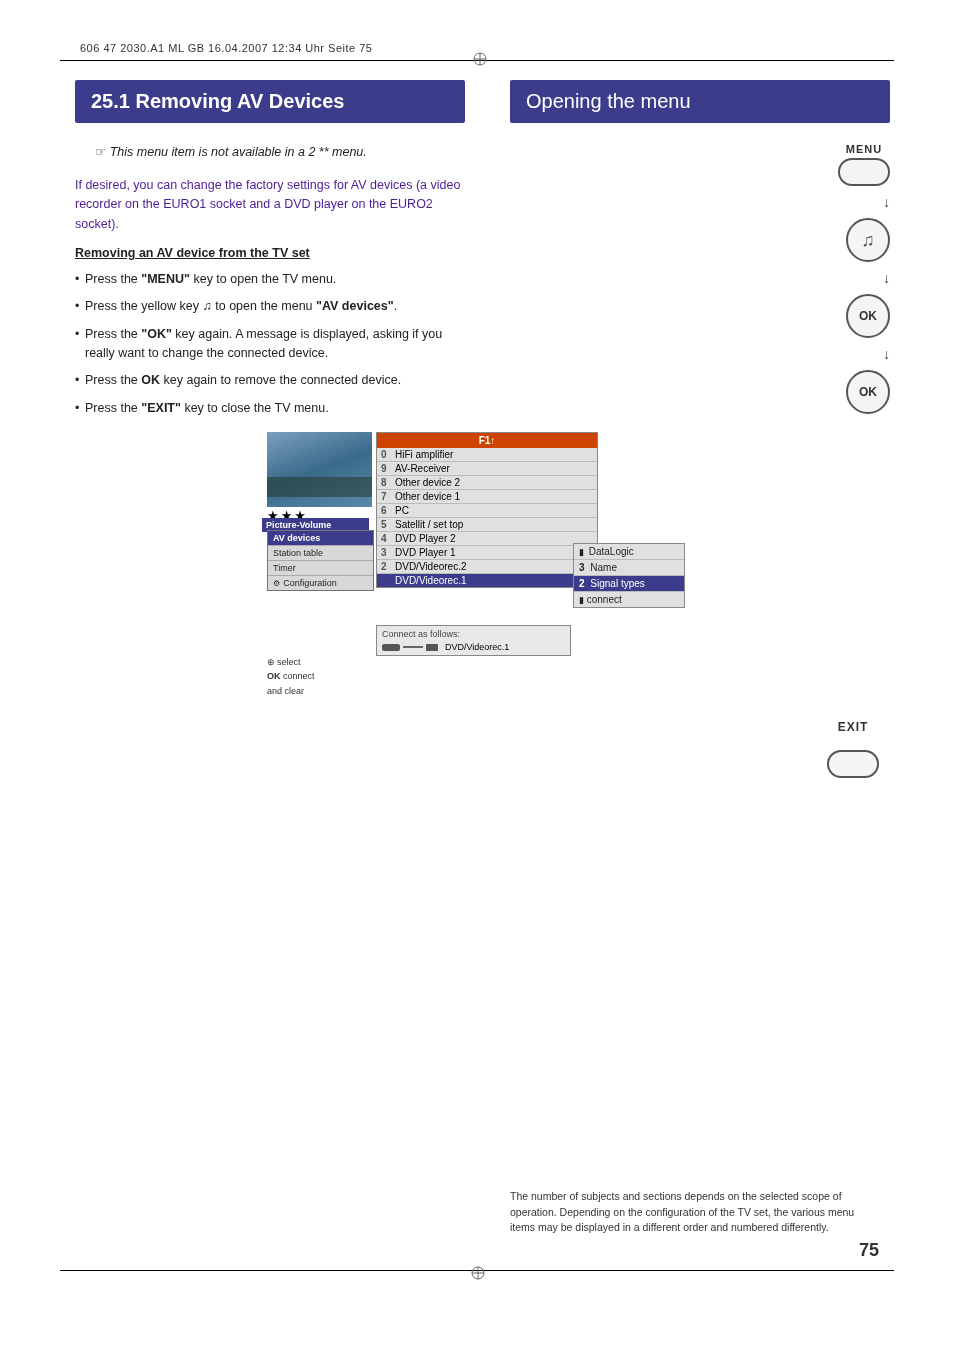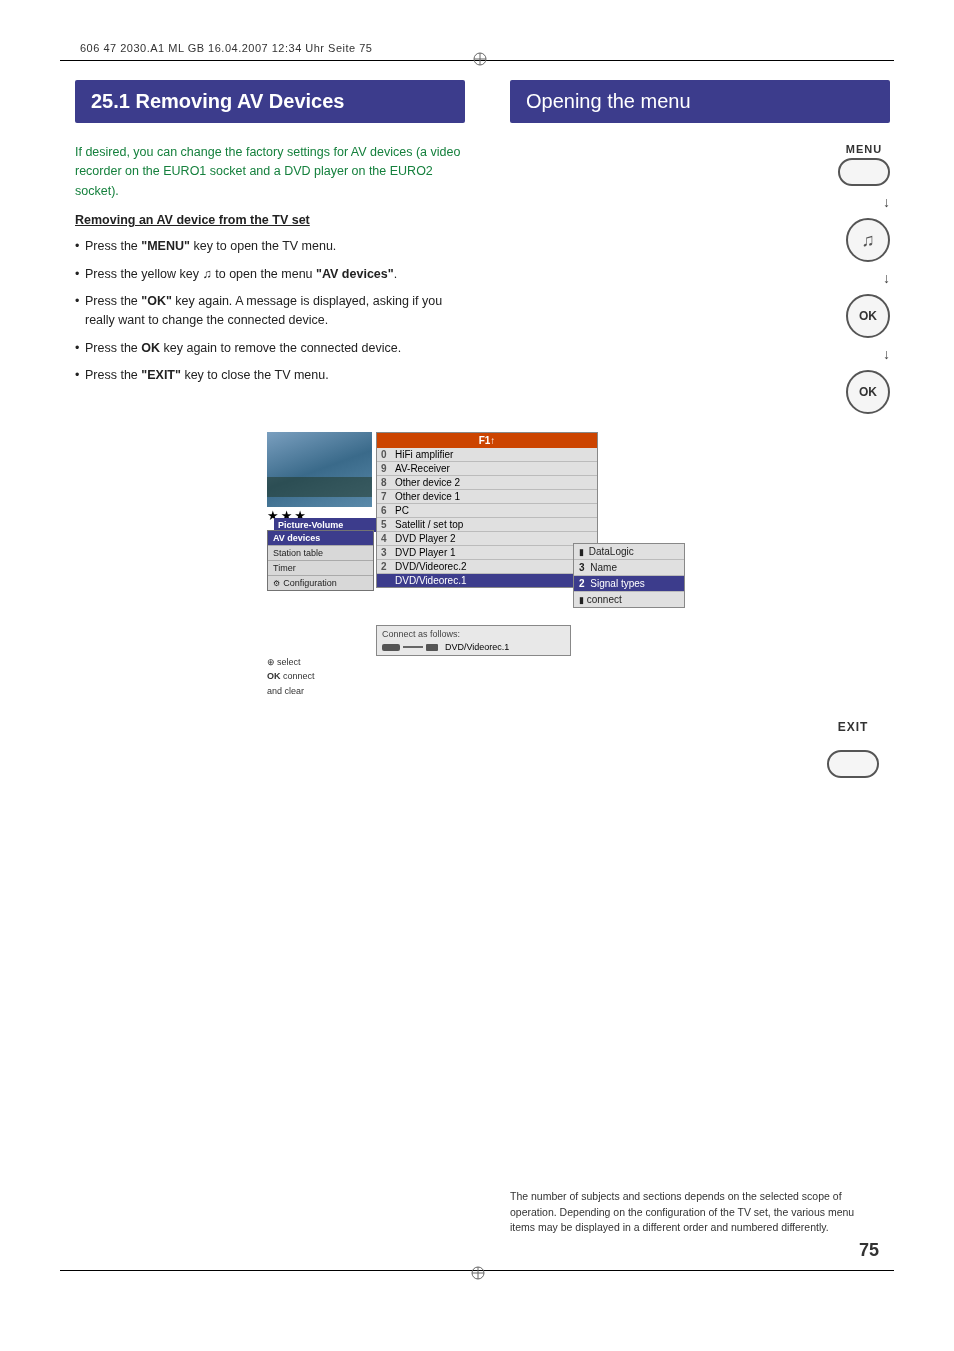--- a/index.html
+++ b/index.html
@@ -68,21 +68,21 @@
       padding-left: 20px;
       line-height: 1.5;
     }
     .italic-note::before {
       content: '☞ ';
       font-style: normal;
     }
 
     .body-text {
       font-size: 12.5px;
-      color: #15803d;
+      color: #4c1d95;
       line-height: 1.55;
       margin-bottom: 12px;
     }
 
     .underline-heading {
       font-size: 12.5px;
       font-weight: bold;
       text-decoration: underline;
       color: #222;
       margin-bottom: 10px;
@@ -301,20 +301,23 @@
     <circle cx="8" cy="8" r="6" fill="none" stroke="#666" stroke-width="1"></circle>
     <line x1="8" y1="2" x2="8" y2="14" stroke="#666" stroke-width="1"></line>
     <line x1="2" y1="8" x2="14" y2="8" stroke="#666" stroke-width="1"></line>
   </svg>
 </div>
 
 <div class="left-col">
 
   <div class="section-title-box">25.1 Removing AV Devices</div>
 
+  <div class="italic-note">
+    <em>This menu item is not available in a 2 ** menu.</em>
+  </div>
 
   <p class="body-text">If desired, you can change the factory settings for AV devices (a video recorder on the EURO1 socket and a DVD player on the EURO2 socket).</p>
 
   <div class="underline-heading">Removing an AV device from the TV set</div>
 
   <ul class="bullet-list">
     <li>Press the <span class="key-bold">"MENU"</span> key to open the TV menu.</li>
     <li>Press the yellow key ♫ to open the menu <span class="key-bold">"AV devices"</span>.</li>
     <li>Press the <span class="key-bold">"OK"</span> key again. A message is displayed, asking if you really want to change the connected device.</li>
     <li>Press the <span class="key-bold">OK</span> key again to remove the connected device.</li>
@@ -357,21 +360,21 @@
 </div>
 
 <div style="position:absolute;top:432px;left:267px;width:107px;height:76px;">
   <div class="landscape-img"></div>
 </div>
 
 <div class="stars-rating">★★★</div>
 
 <div class="v-menu-text">V-Menu</div>
 
-<div style="position:absolute;top:518px;left:274px;background:#3c3c8c;color:#fff;font-size:9px;padding:2px 4px;font-weight:bold;width:107px;">Picture-Volume</div>
+<div style="position:absolute;top:518px;left:262px;background:#3c3c8c;color:#fff;font-size:9px;padding:2px 4px;font-weight:bold;width:107px;">Picture-Volume</div>
 
 <div style="position:absolute;top:530px;left:267px;width:107px;background:#d8d8d8;border:1px solid #737373;">
   <div style="background:#3c3c8c;color:#fff;font-size:9px;padding:2px 5px;font-weight:bold;">AV devices</div>
   <div style="font-size:9px;padding:2px 5px;color:#222;border-top:1px solid #aaa;">Station table</div>
   <div style="font-size:9px;padding:2px 5px;color:#222;border-top:1px solid #aaa;">Timer</div>
   <div style="font-size:9px;padding:2px 5px;color:#222;border-top:1px solid #aaa;display:flex;align-items:center;gap:3px;">
     <span style="font-size:8px;">⚙</span> Configuration
   </div>
 </div>
 

